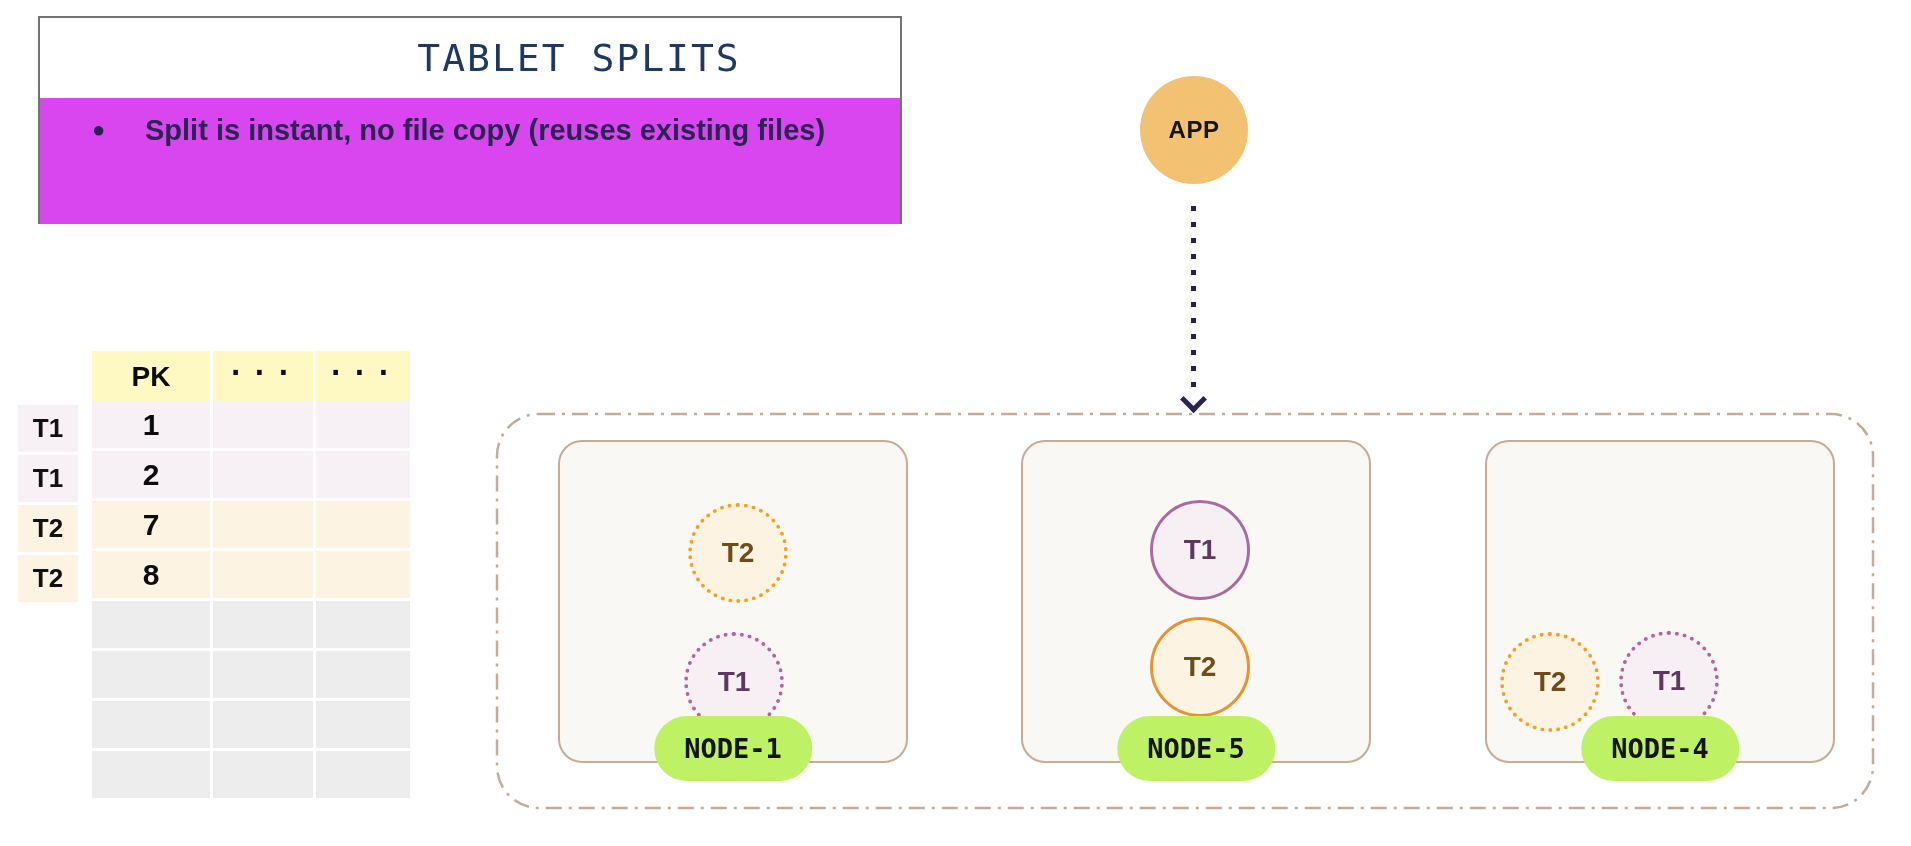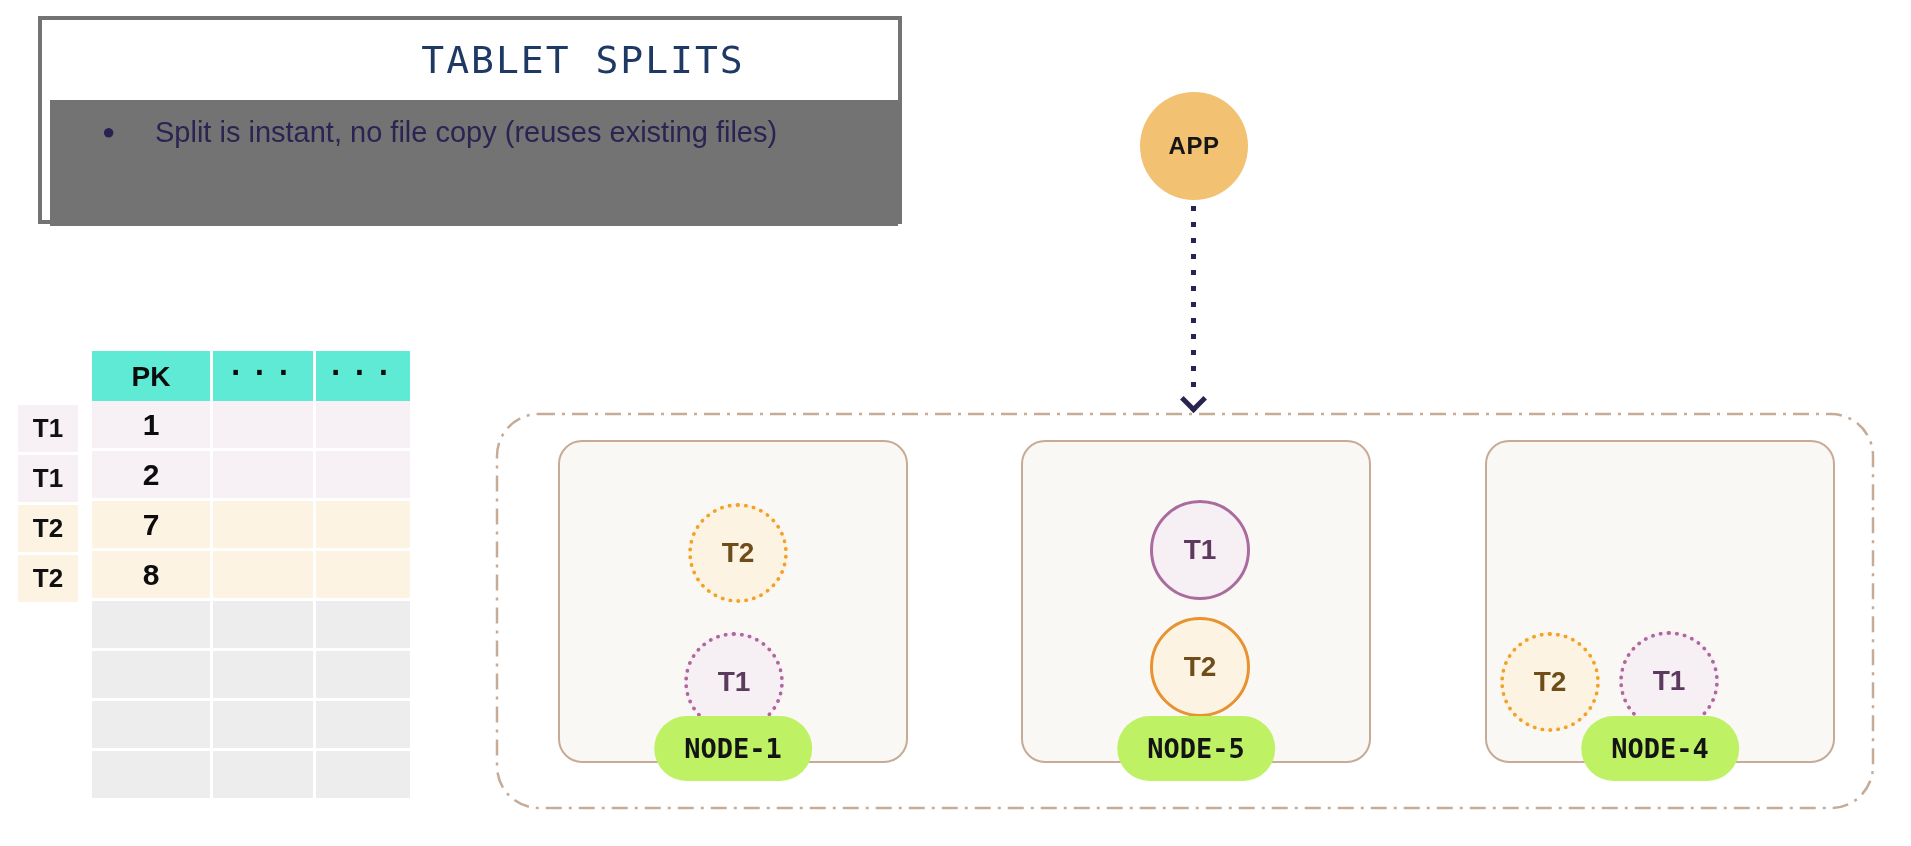--- a/index.html
+++ b/index.html
@@ -2,34 +2,34 @@
 <html><head>
 <meta charset="utf-8">
 <style>
   * { margin: 0; padding: 0; box-sizing: border-box; }
   html, body { width: 1911px; height: 846px; background: #ffffff; overflow: hidden;
     font-family: "Liberation Sans", "DejaVu Sans", sans-serif; }
   .abs { position: absolute; }
 
   
   .info-box { left: 38px; top: 16px; width: 864px; height: 208px;
-    border: 4px solid #737373; background: #ffffff; padding-left: 8px; }
+    border: 2px solid #737373; background: #ffffff; }
   .info-title { height: 80px; display: flex; align-items: center; justify-content: center;
     padding-left: 218px;
     font-family: "DejaVu Sans Mono", "Liberation Mono", monospace;
     font-size: 38px; font-weight: 500; letter-spacing: 2px; color: #1e3a64; }
-  .info-body { background: #737373; height: 126px; padding: 10px 0 0 0; }
+  .info-body { background: #d946ef; height: 126px; padding: 10px 0 0 0; font-weight: bold; }
   .info-body ul { list-style: none; }
   .info-body li { position: relative; padding-left: 105px; width: 810px;
     font-size: 29px; line-height: 44px; color: #2a2452; }
   .info-body li::before { content: "●"; position: absolute; left: 52px; top: 0;
     font-size: 22px; color: #2a2150; }
 
   
-  .app-circle { left: 1140px; top: 92px; width: 108px; height: 108px; border-radius: 50%;
+  .app-circle { left: 1140px; top: 76px; width: 108px; height: 108px; border-radius: 50%;
     background: #f2c172; display: flex; align-items: center; justify-content: center;
     font-size: 24px; font-weight: 700; letter-spacing: 0.5px; color: #161616; }
   .flow-arrow-line { left: 1191px; top: 206px; width: 5px; height: 188px;
     background: repeating-linear-gradient(to bottom, #27254f 0 5px, transparent 5px 16px); }
   .flow-arrow-head { left: 1184px; top: 390px; width: 19px; height: 19px;
     border-right: 5px solid #27254f; border-bottom: 5px solid #27254f;
     transform: rotate(45deg); }
 
   
   .cluster-svg { left: 495px; top: 412px; }
@@ -62,21 +62,21 @@
   
   .row-labels { left: 18px; top: 405px; display: grid; grid-auto-rows: 47px; row-gap: 3px;
     width: 60px; }
   .row-label { display: flex; align-items: center; justify-content: center;
     font-size: 26px; font-weight: 700; color: #111111; }
   .lbl-t1 { background: #f7f1f5; }
   .lbl-t2 { background: #fcf3e3; }
 
   .data-table { left: 92px; top: 351px; display: grid;
     grid-template-columns: 118px 100px 94px; grid-auto-rows: 47px; gap: 3px; }
-  .data-table .hdr { height: 51px; background: #5eead4; display: flex;
+  .data-table .hdr { height: 51px; background: #fef9c3; display: flex;
     align-items: center; justify-content: center;
     font-size: 28px; font-weight: 700; color: #0c0c0c; }
   .hdr-dots { font-family: "DejaVu Sans Mono", "Liberation Mono", monospace;
     letter-spacing: 7px; transform: translateY(-32%); }
   
   .data-table .hdr { margin-bottom: 4px; }
   .cell { display: flex; align-items: center; justify-content: center;
     font-size: 30px; font-weight: 700; color: #0c0c0c; }
   .cell-a { background: #f7f1f5; }
   .cell-b { background: #fcf3e3; }

